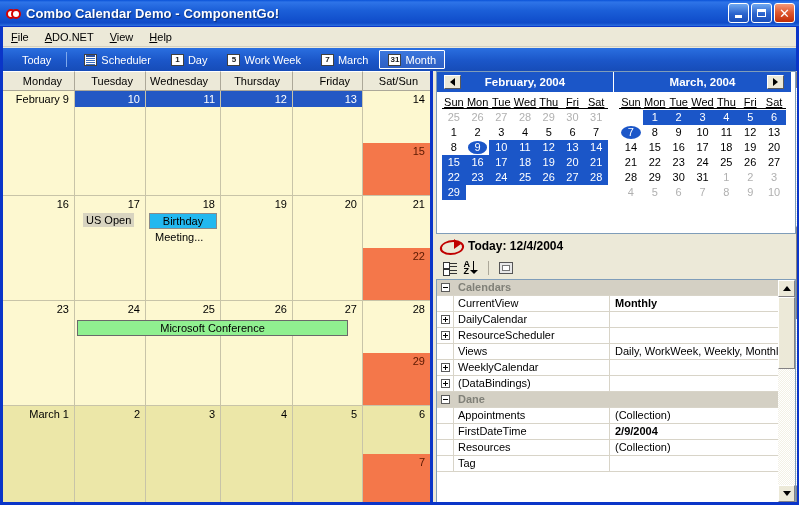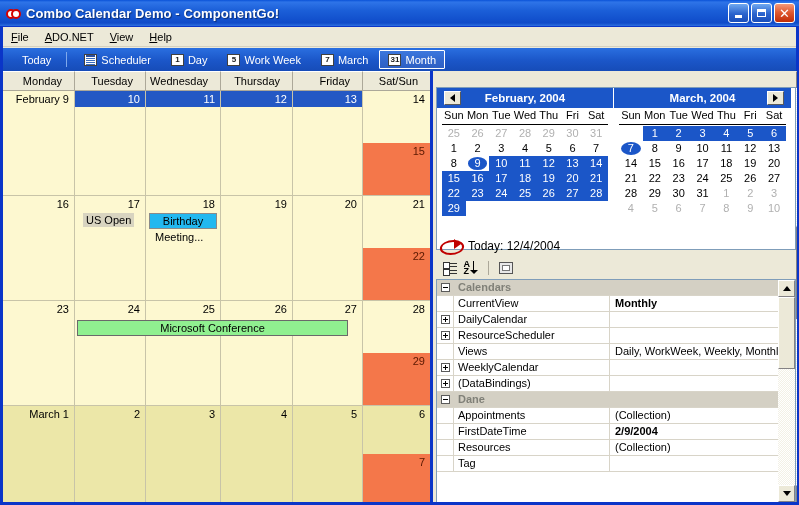--- a/index.html
+++ b/index.html
@@ -201,21 +201,21 @@
   }
   .sb-track { position:absolute; left:0; width:17px; background:
     repeating-conic-gradient(#f3f1e6 0% 25%, #ffffff 0% 50%) 0 0/2px 2px; }
 
   
   .rightpane {
     position: absolute; left: 436px; top: 71px; width: 360px; height: 431px;
     background: #ece9d8; box-sizing: border-box;
   }
   .mini-wrap {
-    position: absolute; left: 0; top: 16px; width: 360px; height: 163px;
+    position: absolute; left: 0; top: 0; width: 360px; height: 163px;
     background: #ffffff; box-sizing: border-box;
     border: 1px solid #7f9db9;
     display: flex;
   }
   .mini {
     width: 177px; box-sizing: border-box; padding: 0;
     position: relative;
   }
   .mini.sepright { border-right: 1px solid #ffffff; }
   .mini-title {
@@ -227,22 +227,22 @@
     position: absolute; top: 3px; width: 17px; height: 14px;
     background: #ece9d8; border: 1px solid #fff;
     border-right-color: #5a5a5a; border-bottom-color: #5a5a5a;
     box-sizing: border-box; display: flex; align-items: center; justify-content: center;
   }
   .navbtn.left { left: 7px; }
   .navbtn.right { right: 7px; }
   .tri-l { width:0;height:0; border-top:4px solid transparent; border-bottom:4px solid transparent; border-right:5px solid #000; }
   .tri-r { width:0;height:0; border-top:4px solid transparent; border-bottom:4px solid transparent; border-left:5px solid #000; }
   .dow-row {
-    display: flex; height: 15px; align-items: flex-start;
-    border-bottom: 1px solid #000; margin: 1px 5px 0 5px;
+    display: flex; height: 15px; align-items: flex-end;
+    border-bottom: 1px solid #000; margin: 1px 5px 0 5px; text-decoration: underline;
   }
   .dow {
     flex: 1; text-align: center; font-size: 11px; color: #000;
   }
   .mini-weeks { margin: 1px 5px 0 5px; }
   .mini-week { display: flex; height: 15px; }
   .mday {
     flex: 1; text-align: center; font-size: 11px; color: #000;
     line-height: 15px; position: relative;
   }
@@ -261,21 +261,21 @@
   .today-ico .ring {
     position: absolute; left: 0; top: 1px; width: 20px; height: 11px;
     border: 2px solid #c00000; border-radius: 50%;
     transform: skewX(-12deg);
   }
   .today-ico .tail {
     position: absolute; left: 14px; top: 0px; width: 8px; height: 0;
     border-top: 5px solid transparent; border-bottom: 5px solid transparent;
     border-left: 7px solid #c00000;
   }
-  .today-text { font-size: 12px; font-weight: normal; color: #000; }
+  .today-text { font-size: 12px; font-weight: bold; color: #000; }
 
   
   .pg-toolbar {
     position: absolute; left: 0; top: 186px; width: 360px; height: 22px;
     background: #ece9d8; display: flex; align-items: center; gap: 3px;
     padding-left: 4px; box-sizing: border-box;
   }
   .pgt-btn {
     width: 19px; height: 18px; display: flex; align-items: center; justify-content: center;
     box-sizing: border-box; border: 1px solid transparent;

